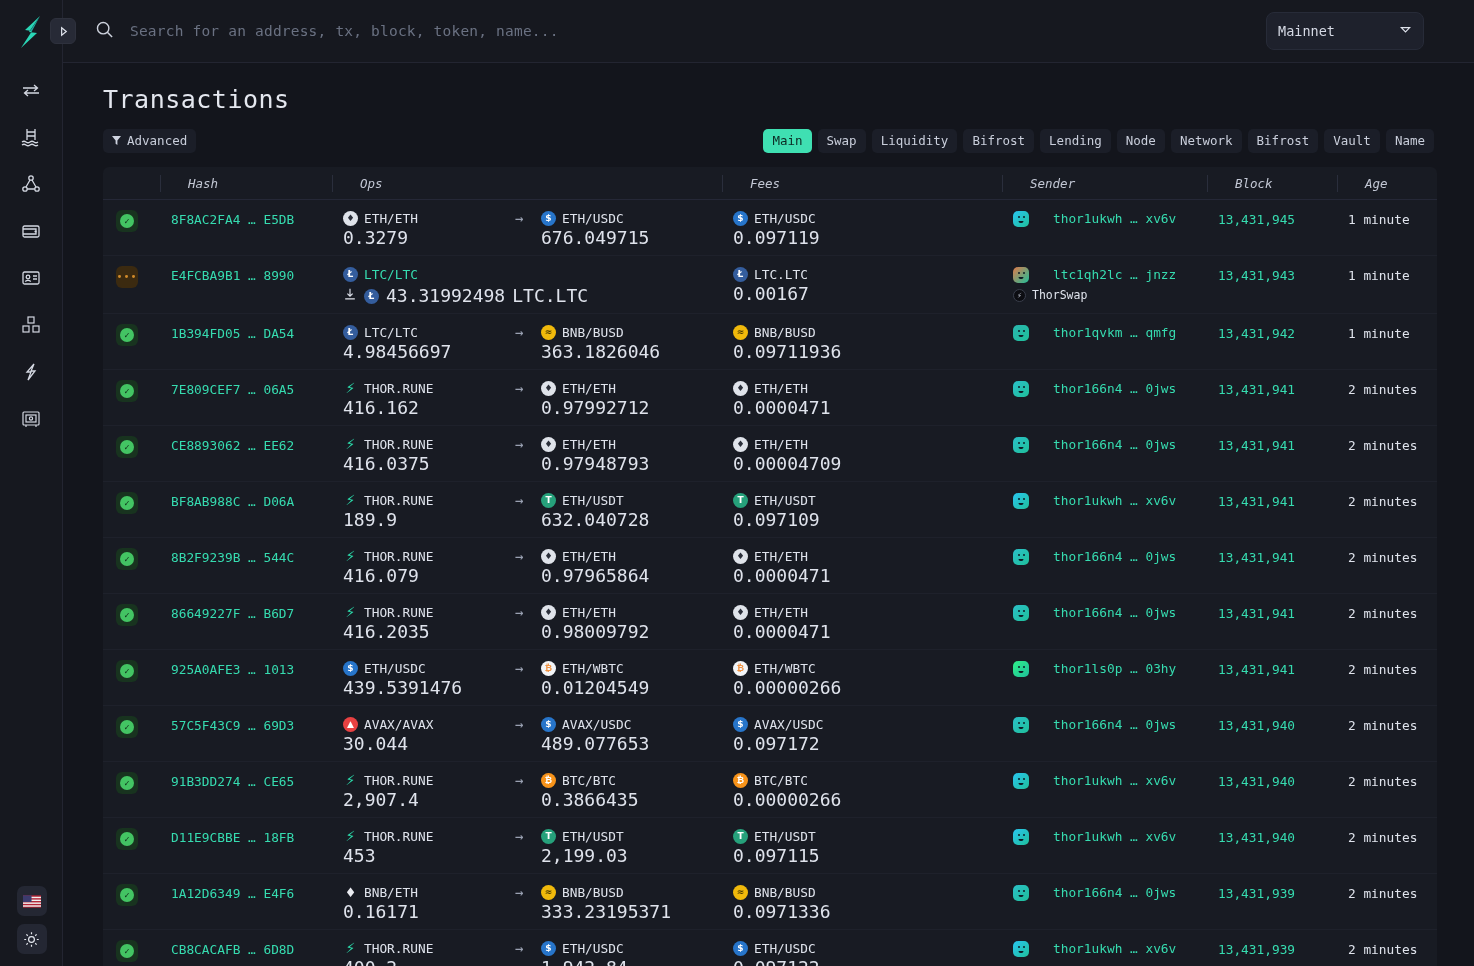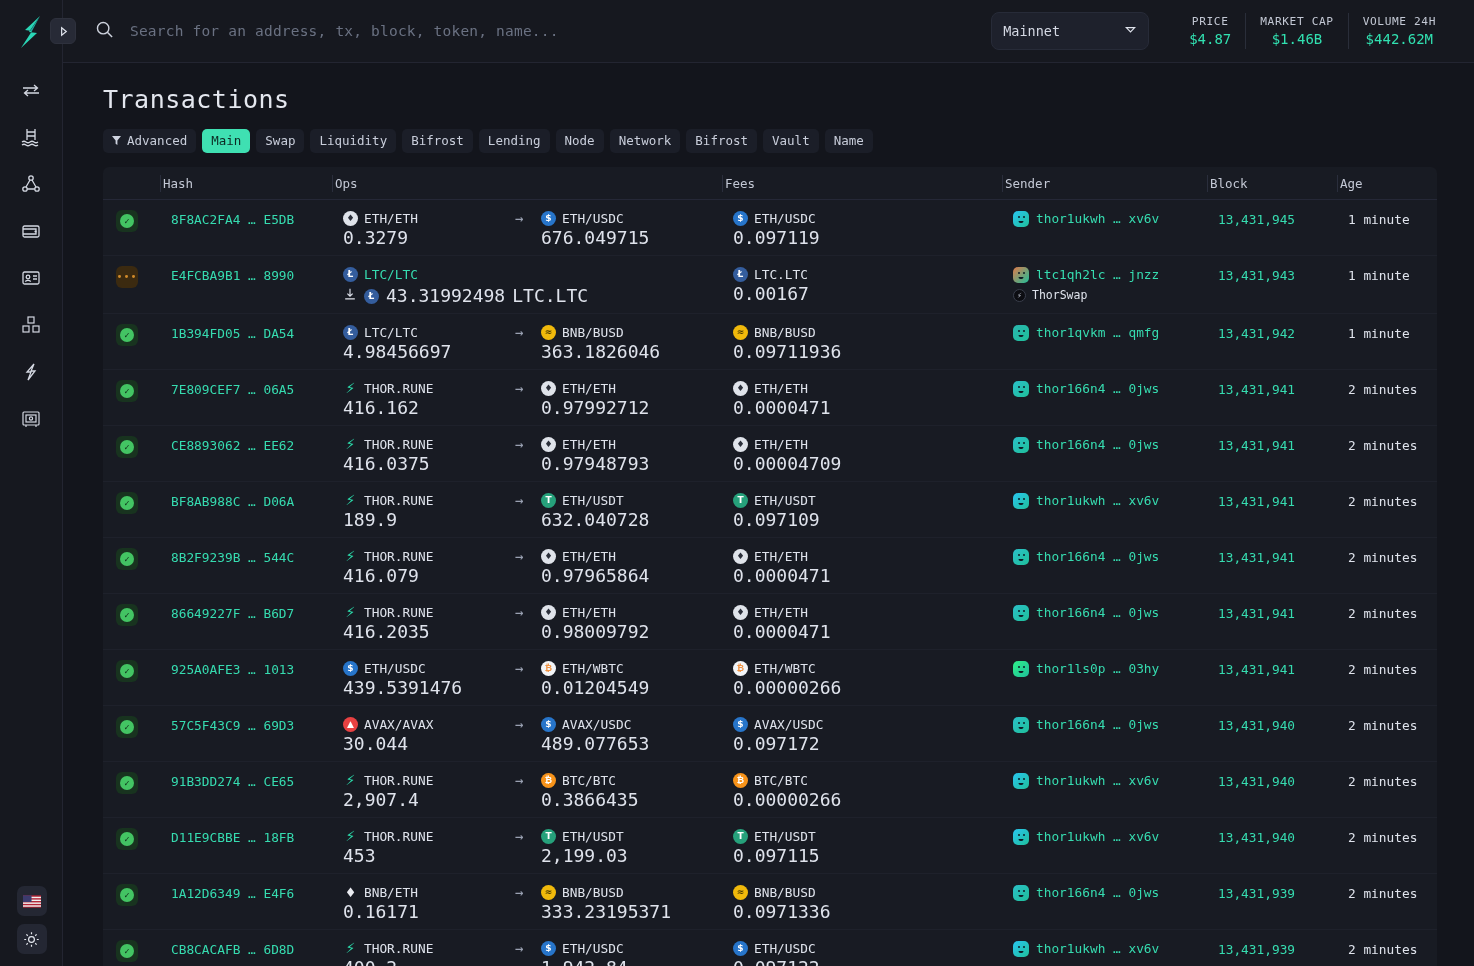--- a/index.html
+++ b/index.html
@@ -72,35 +72,35 @@
   .stats { display: flex; align-items: center; gap: 0px; }
   .stat { padding: 0 14px; text-align: center; border-left: 1px solid #2a2e3a; }
   .stat:first-child { border-left: none; }
   .stat .lbl { font-size: 11.2px; color: #c3c8d4; letter-spacing: .6px; line-height: 17px; }
   .stat .val { font-size: 14px; color: #31e0b0; line-height: 19px; }
 
   
   #content { flex: 1 1 auto; overflow: hidden; padding: 22px 40px 0 40px; }
   .page-title { font-size: 25px; color: #e4e7ef; letter-spacing: .5px; margin-bottom: 15px; font-weight: normal; }
 
-  .tabs { display: flex; align-items: center; gap: 6px; margin-bottom: 14px; }
+  .tabs { display: flex; align-items: center; gap: 6px; margin-bottom: 14px; justify-content: space-between; }
   .tab {
     background: #1b1e28; border-radius: 5px; color: #c9cedb;
     font-size: 12.5px; padding: 4px 9px; line-height: 16px; white-space: nowrap;
   }
   .tab.adv { background: #1b1e28; display: flex; align-items: center; gap: 6px; }
   .tab.active { background: #3fe0b2; color: #0d2a23; }
 
   
   .table { background: #181b23; border-radius: 6px; width: 1334px; overflow: hidden; }
   .thead {
     display: flex; height: 33px; align-items: center;
     border-bottom: 1px solid #252837; color: #c3c8d5; font-size: 12.5px;
   }
-  .thead .cell { padding-left: 2px; border-left: 1px solid #2a2e3c; line-height: 17px; }
+  .thead .cell { padding-left: 27px; border-left: 1px solid #2a2e3c; line-height: 17px; font-style: italic; }
   .thead .cell:first-child { border-left: none; }
   .c-status { flex: 0 0 57px; }
   .c-hash   { flex: 0 0 172px; }
   .c-ops    { flex: 0 0 390px; }
   .c-fees   { flex: 0 0 280px; }
   .c-sender { flex: 0 0 205px; }
   .c-block  { flex: 0 0 130px; }
   .c-age    { flex: 1 1 auto; }
 
   .trow {
@@ -159,21 +159,21 @@
   }
   .avatar .eyes {
     position: absolute; left: 0; right: 0; top: 5px;
     display: flex; justify-content: center; gap: 3px;
   }
   .avatar .eyes i { width: 2px; height: 2px; background: #0d1b24; border-radius: 50%; display: block; }
   .avatar .mouth {
     position: absolute; left: 50%; transform: translateX(-50%); top: 10px;
     width: 5px; height: 2px; background: #0d1b24; border-radius: 0 0 3px 3px;
   }
-  .sender-line { display: flex; align-items: center; gap: 7px; line-height: 19px; }
+  .sender-line { display: flex; align-items: center; gap: 24px; line-height: 19px; }
   .sender-line .sn { color: #36dcb0; font-size: 12.8px; white-space: nowrap; }
   .tag-line { display: flex; align-items: center; gap: 6px; margin-top: 4px; }
   .tag-line .tn { color: #dfe3ec; font-size: 11.5px; }
   .tag-ic {
     width: 13px; height: 13px; border-radius: 50%; background: #0c0d12;
     border: 1px solid #3a3f4c; display: flex; align-items: center; justify-content: center;
     color: #b9bfcc; font-size: 8px; flex: 0 0 13px;
   }
   .block { color: #36dcb0; font-size: 12.8px; line-height: 19px; }
   .age { color: #dfe3ec; font-size: 12.8px; line-height: 19px; }
@@ -282,34 +282,20 @@
       </span>
       <input class="search-input" value="" placeholder="Search for an address, tx, block, token, name..." style="">
     </div>
     <div class="net-select">
       <span>Mainnet</span>
       <span>
         <svg width="13" height="13" viewBox="0 0 14 14" fill="none" stroke="#dfe3ec" stroke-width="1.2">
             <path d="M2.5 5l4.5 4.6L11.5 5z"></path>
           </svg>
       </span>
-    </div>
-    <div class="stats">
-      <div class="stat">
-        <div class="lbl">PRICE</div>
-        <div class="val">$4.87</div>
-      </div>
-      <div class="stat">
-        <div class="lbl">MARKET CAP</div>
-        <div class="val">$1.46B</div>
-      </div>
-      <div class="stat">
-        <div class="lbl">VOLUME 24H</div>
-        <div class="val">$442.62M</div>
-      </div>
     </div>
   </div>
 
   <div id="content">
     <h1 class="page-title">Transactions</h1>
 
     <div class="tabs">
       <div class="tab adv">
         <span>
           <svg width="9" height="9" viewBox="0 0 10 10" fill="#cfd4e0">

